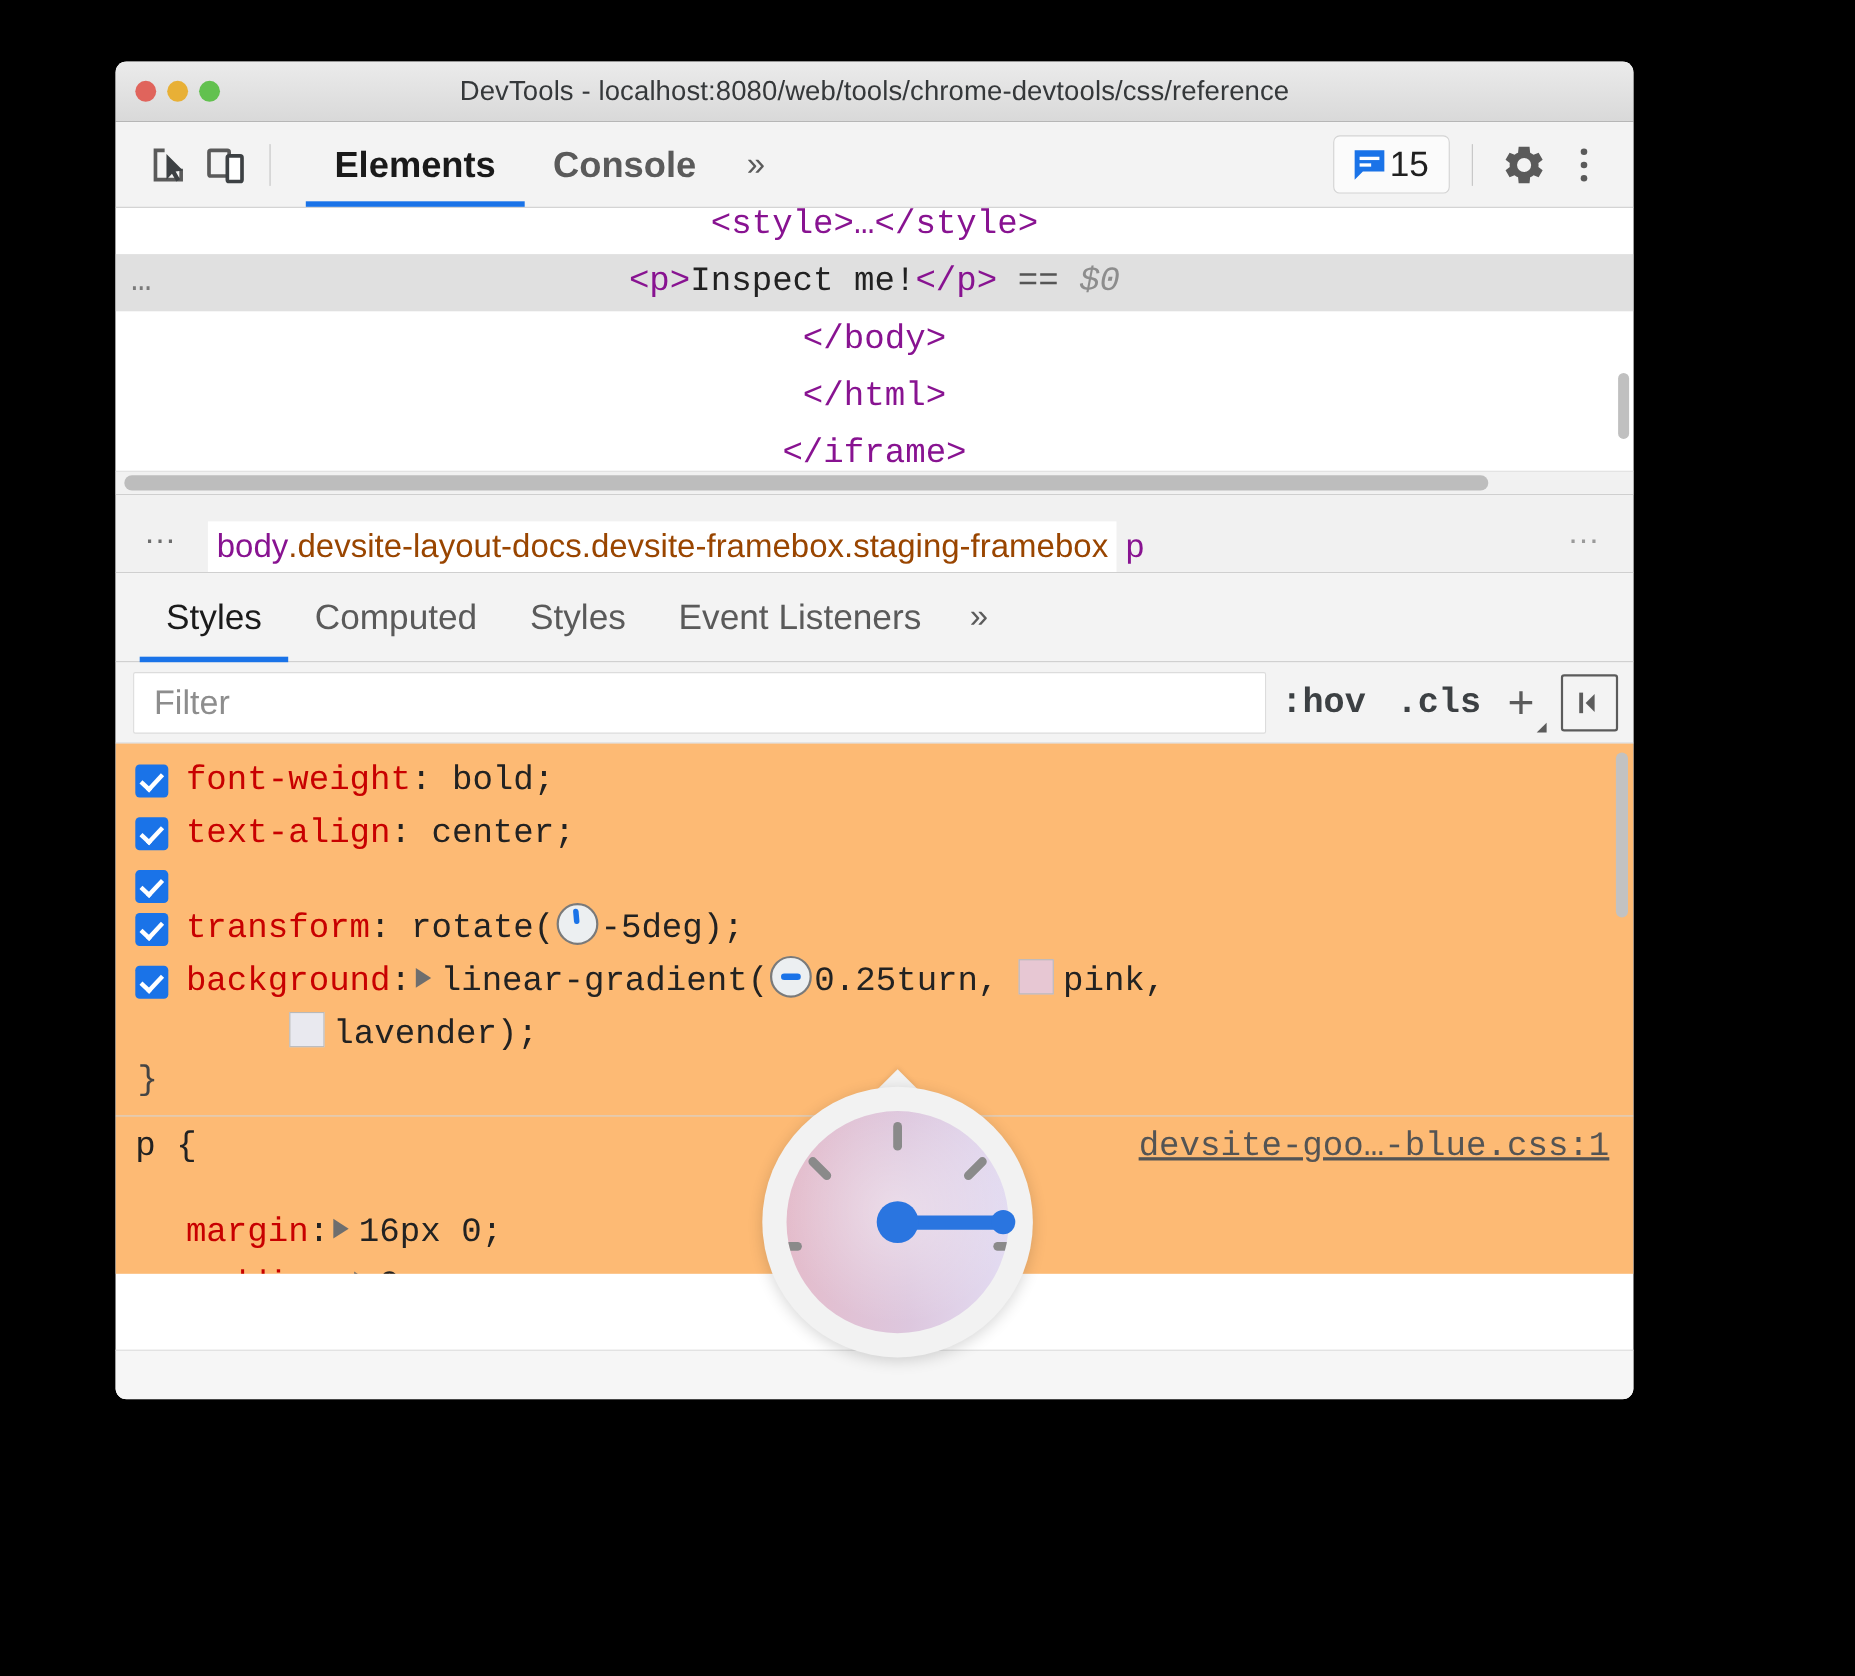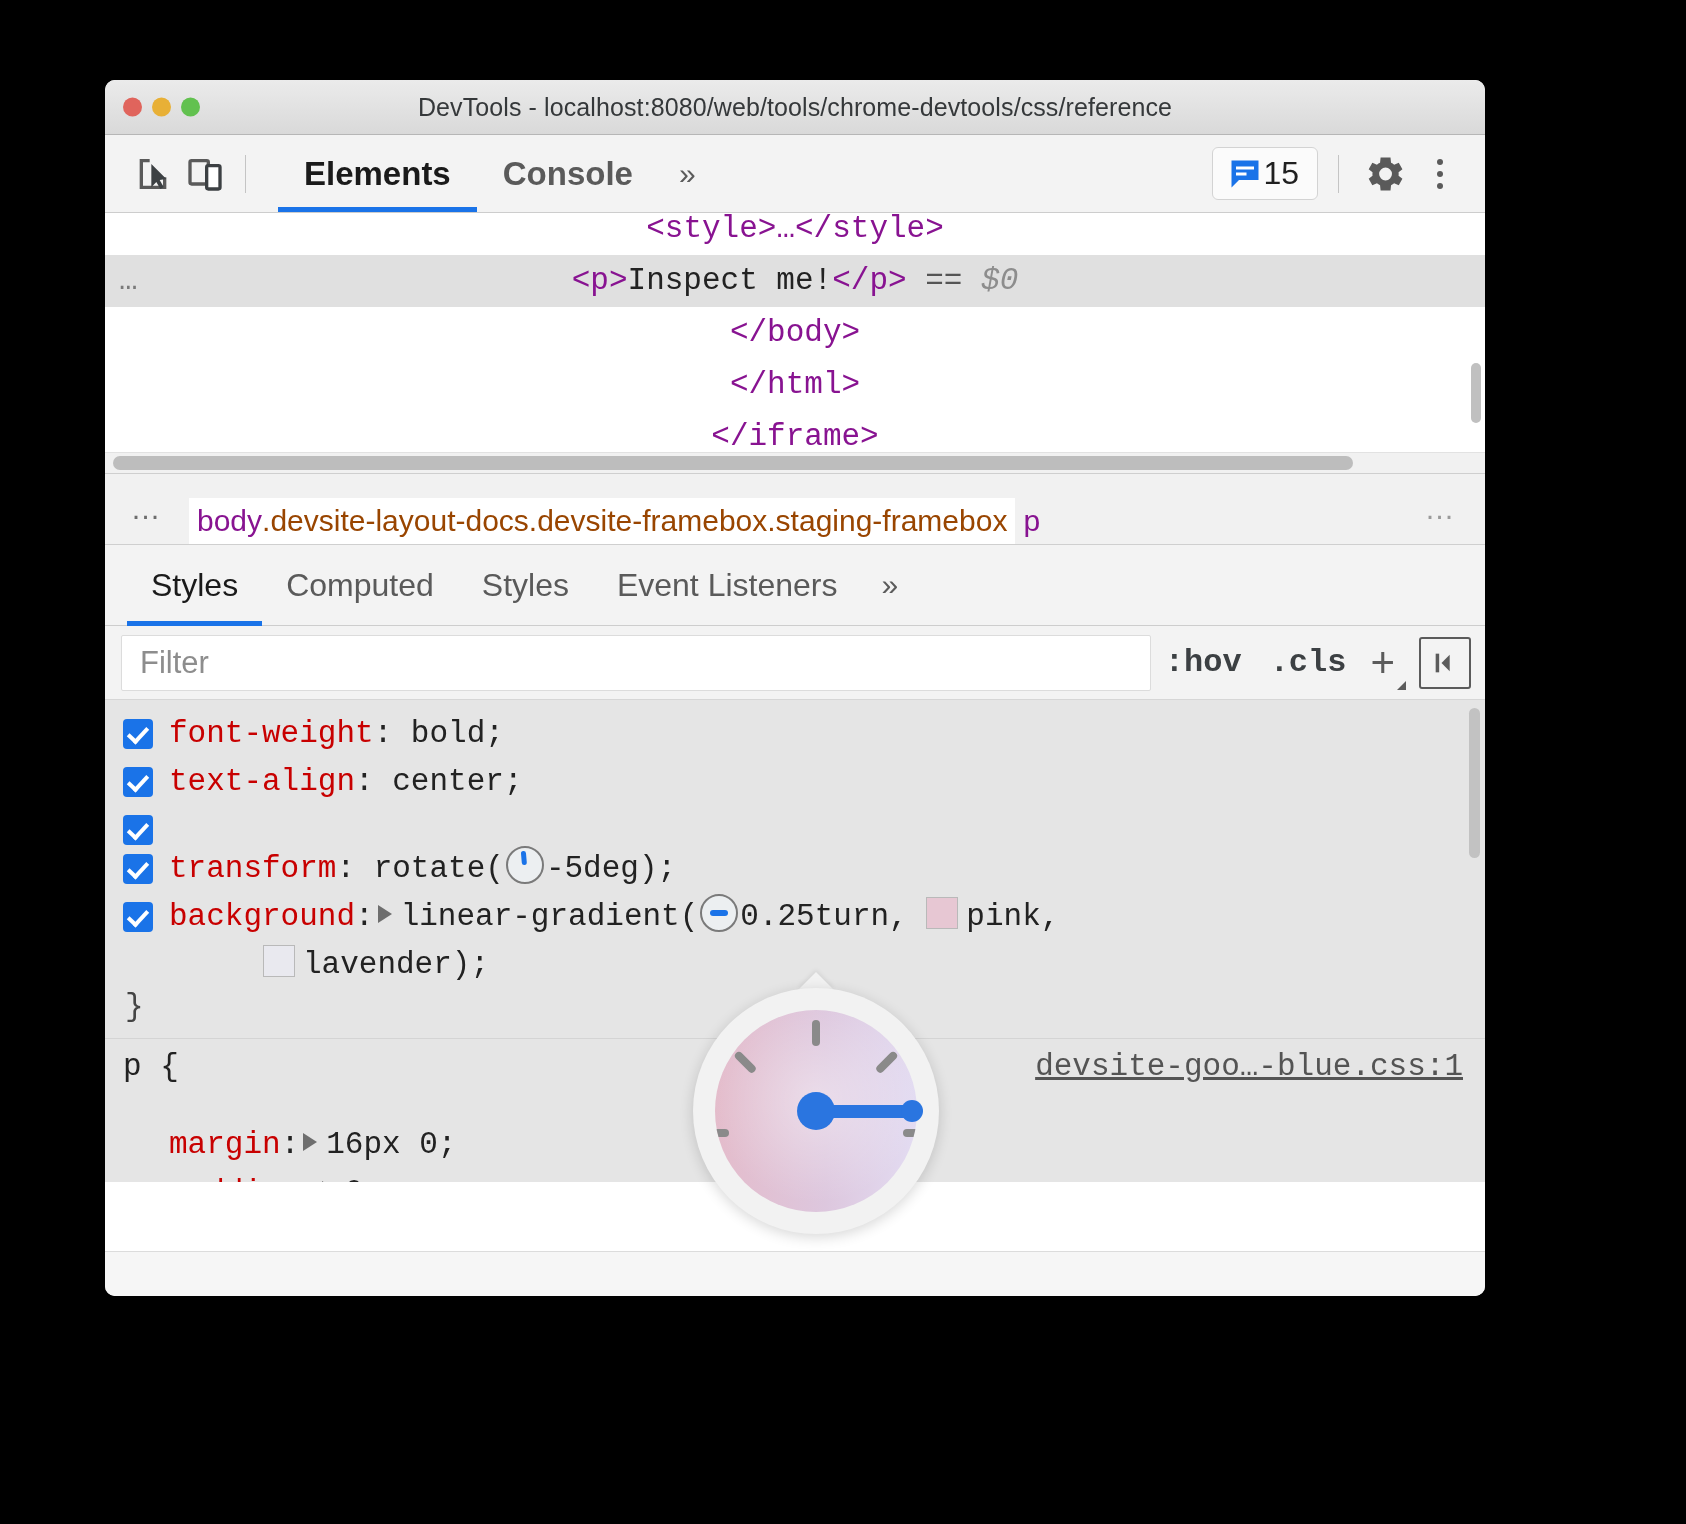--- a/index.html
+++ b/index.html
@@ -16,21 +16,21 @@
     position: relative;
     width: 1686px;
     height: 1524px;
     background: #000000;
   }
 
   
   .window {
     position: absolute;
     left: 105px;
-    top: 80px;
+    top: 56px;
     width: 1380px;
     height: 1216px;
     background: #ffffff;
     border-radius: 10px;
     overflow: hidden;
     box-shadow: 0 0 60px rgba(0,0,0,0.55);
   }
 
   
   .titlebar {
@@ -287,21 +287,21 @@
     border: 2.5px solid #5b5b5b;
     border-radius: 3px;
     display:flex; align-items:center; justify-content:center;
     margin-left: 14px; cursor: pointer;
     box-sizing: border-box;
   }
 
   
   .styles-body {
     position: relative;
-    background: #e5e5e5;
+    background: #fdba74;
     height: 482px;
     overflow: hidden;
     font-family: "Liberation Mono", monospace;
     font-size: 31px;
     color: #222;
   }
   .rule { padding: 10px 0 6px 18px; position: relative; }
   .decl {
     display: flex;
     align-items: flex-start;

